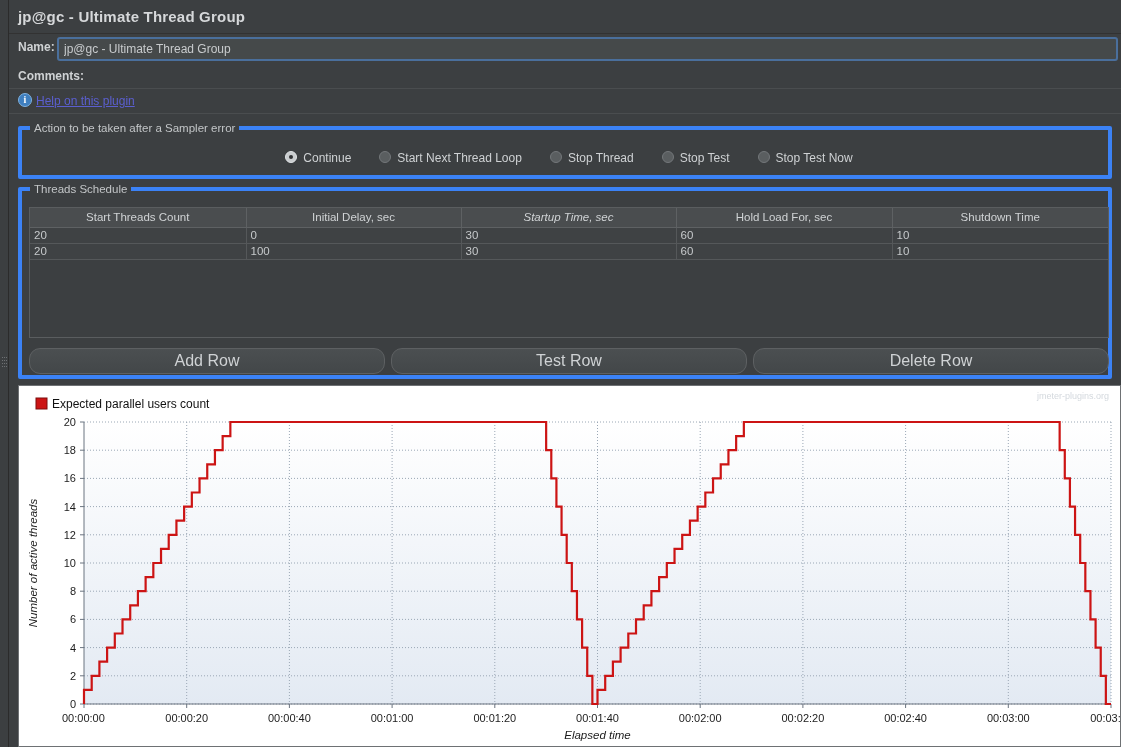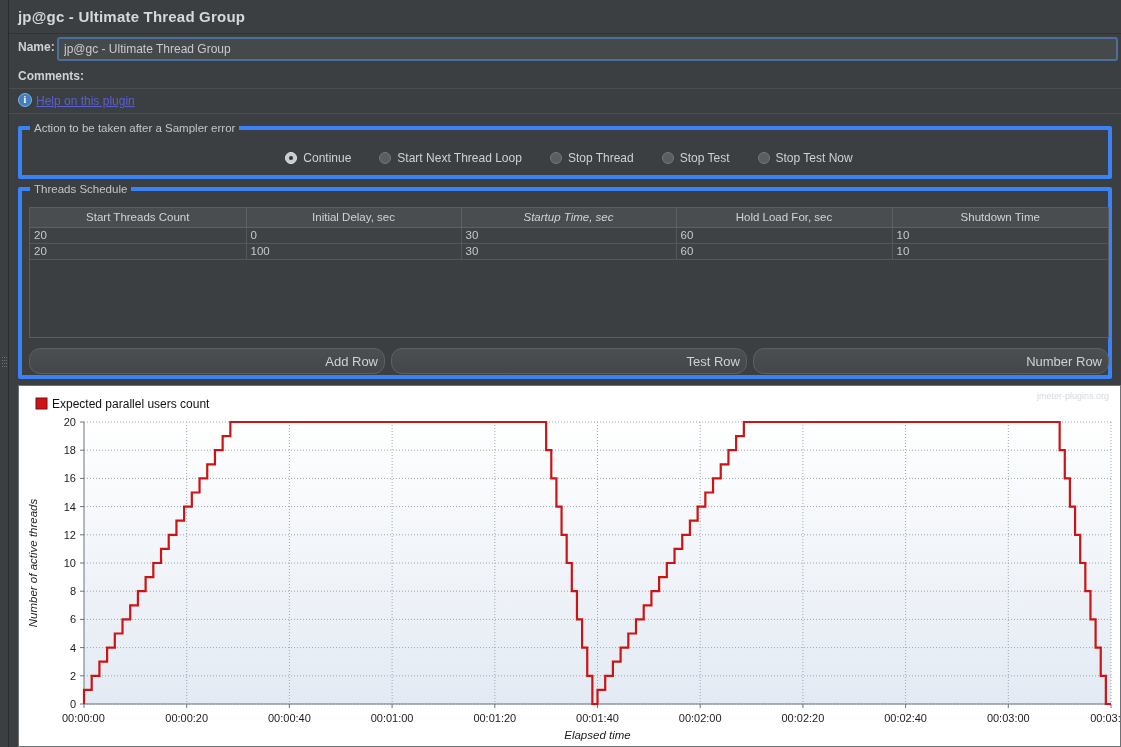--- a/index.html
+++ b/index.html
@@ -116,21 +116,21 @@
   
   #error-action-group {
     left: 9px; top: 126px; width: 1094px; height: 53px;
   }
   #radio-row {
     position: absolute; left: 0; top: 17px;
     width: 1094px; height: 22px;
     display: flex; justify-content: center; align-items: center;
   }
   .radio-item {
-    display: flex; align-items: center;
+    display: flex; align-items: flex-start;
     margin: 10px 14px; cursor: pointer;
   }
   .radio-dot {
     width: 12px; height: 12px; border-radius: 50%;
     background: #5a5e60; border: 1px solid #73777a;
     margin-right: 6px; position: relative; flex: none;
   }
   .radio-item.selected .radio-dot {
     background: #c9ccce; border-color: #dfe2e4;
   }
@@ -186,24 +186,23 @@
   #row-buttons {
     position: absolute; left: 7px; top: 157px;
     width: 1080px; height: 26px;
     display: flex; gap: 6px;
   }
   .row-btn {
     flex: 1; height: 26px;
     background: linear-gradient(#4b4f51, #434749);
     border: 1px solid #5d6062;
     border-radius: 11px;
-    color: #cfd2d4; font-size: 13px;
+    color: #cfd2d4; font-size: 16px;
     font-family: "Liberation Sans", sans-serif;
     cursor: pointer;
-    text-align: right;
   }
 
   
   #chart-panel {
     position: absolute; left: 9px; top: 385px;
     width: 1103px; height: 362px;
     background: #fff;
     border: 1px solid #6e7174;
     overflow: hidden;
   }
@@ -333,21 +332,21 @@
               <td style="background: rgb(60, 63, 65); border-right: none; border-bottom: none;">&nbsp;</td>
               <td style="background: rgb(60, 63, 65); border-right: none; border-bottom: none;">&nbsp;</td>
             </tr>
           </tbody>
       </table>
     </div>
 
     <div id="row-buttons">
       <button class="row-btn">Add Row</button>
       <button class="row-btn">Test Row</button>
-      <button class="row-btn">Number Row</button>
+      <button class="row-btn">Delete Row</button>
     </div>
   </div>
 
   <div id="chart-panel">
     <svg id="chart-svg" width="1101" height="360">
         <defs>
           <linearGradient id="plotbg" x1="0" y1="0" x2="0" y2="1">
             <stop offset="0%" stop-color="#ffffff"></stop>
             <stop offset="100%" stop-color="#e3eaf3"></stop>
           </linearGradient>

